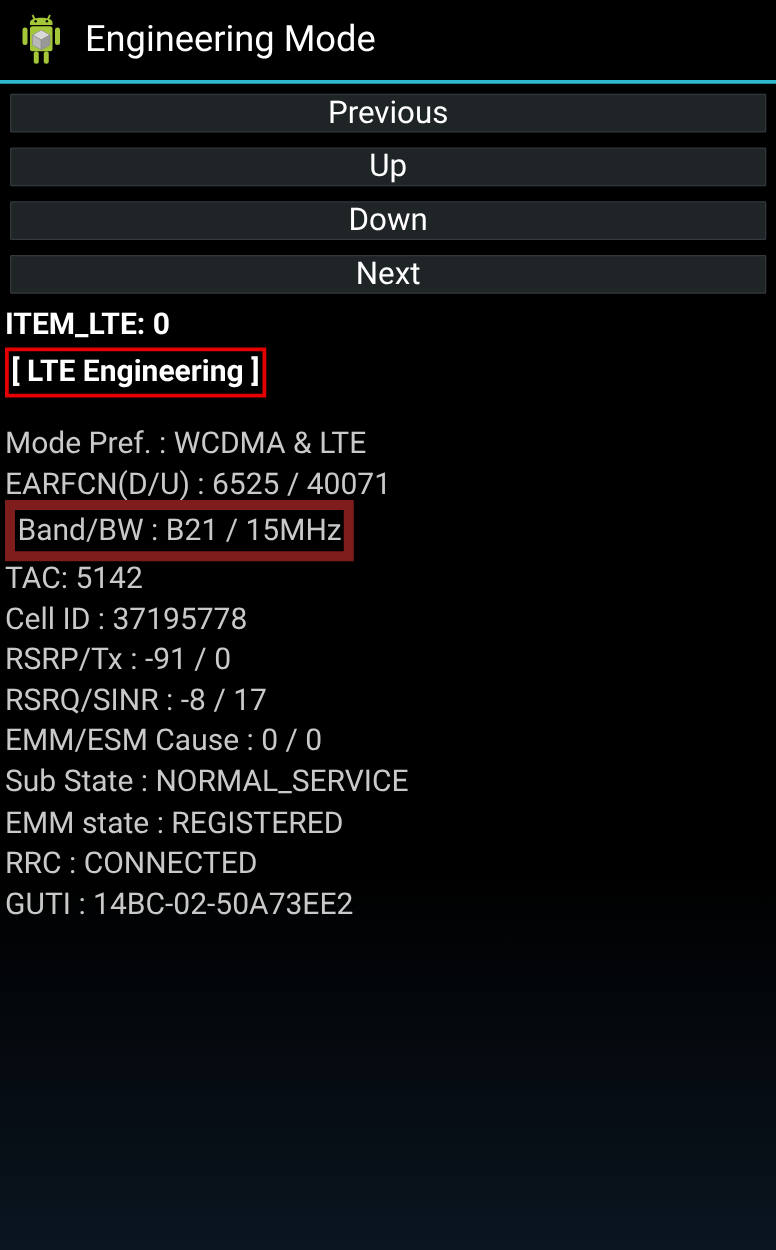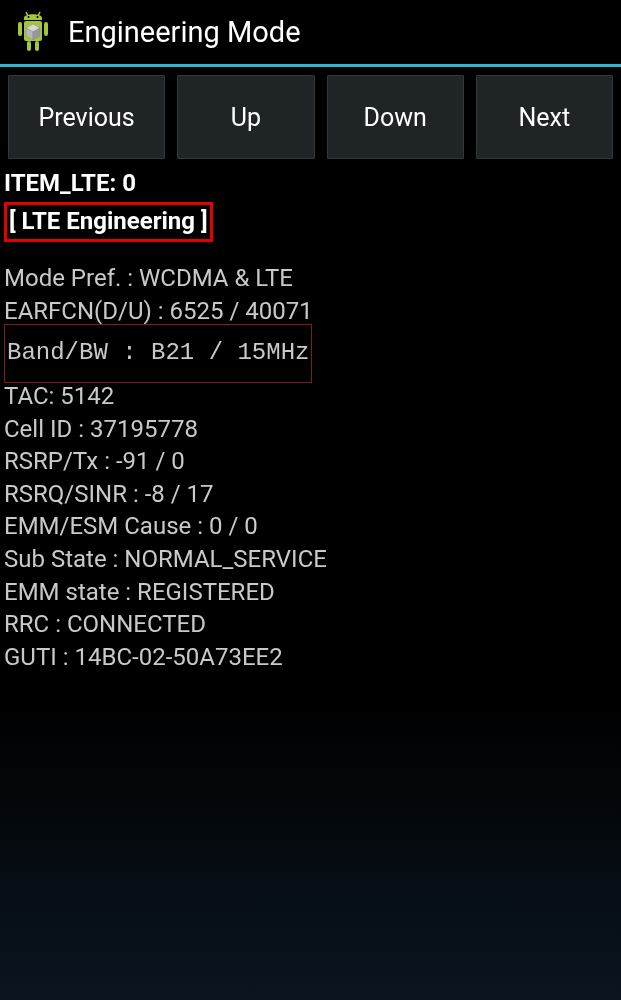--- a/index.html
+++ b/index.html
@@ -28,20 +28,21 @@
   }
   .header-title {
     color: #ffffff;
     font-size: 29px;
     font-weight: 400;
   }
   .button-row {
     display: flex;
     gap: 12px;
     padding: 8px 8px;
+    flex-direction: column;
   }
   .nav-button {
     flex: 1;
     height: 84px;
     background: #1f2427;
     border: 1px solid #32383c;
     color: #ffffff;
     font-size: 25px;
     font-weight: 400;
     display: flex;
@@ -76,24 +77,23 @@
     margin-bottom: 20px;
     line-height: 1.35;
   }
   .info-row {
     color: #c9c9c9;
     font-size: 24px;
     line-height: 1.36;
   }
   .highlight-box {
     display: inline-block;
-    border: 1px solid #7f1d1d;
-    padding: 12px 2px;
+    border: 8px solid #7f1d1d;
+    padding: 0 2px;
     margin: -3px 0;
-    font-family: Liberation Mono, monospace;
   }
   .spacer {
     height: 2px;
   }
 </style>
 </head>
 <body>
 
 <div class="header">
   <div class="header-icon">

